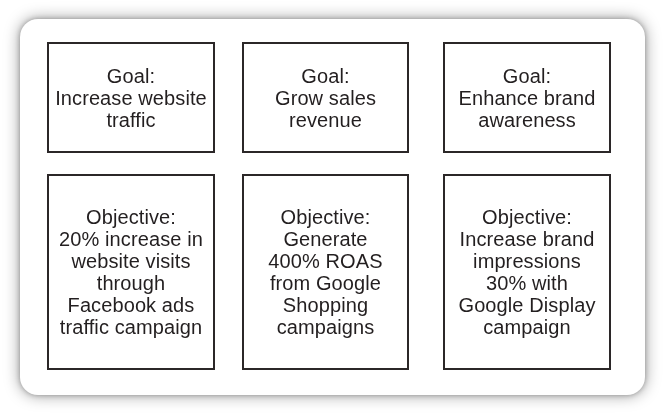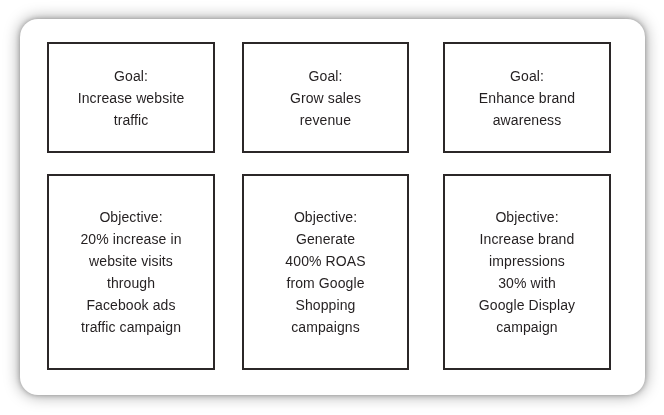--- a/index.html
+++ b/index.html
@@ -30,21 +30,21 @@
     box-sizing: border-box;
     border: 2px solid #2b2728;
     background: #ffffff;
     display: flex;
     align-items: center;
     justify-content: center;
     text-align: center;
   }
   .box-text {
     white-space: pre-line;
-    font-size: 14px;
+    font-size: 20px;
     line-height: 22px;
     color: #231f20;
     letter-spacing: 0.1px;
     text-align: center;
   }
   .g1 { left: 27px;  top: 23px;  width: 168px; height: 111px; }
   .g2 { left: 222px; top: 23px;  width: 167px; height: 111px; }
   .g3 { left: 423px; top: 23px;  width: 168px; height: 111px; }
   .o1 { left: 27px;  top: 155px; width: 168px; height: 196px; }
   .o2 { left: 222px; top: 155px; width: 167px; height: 196px; }

